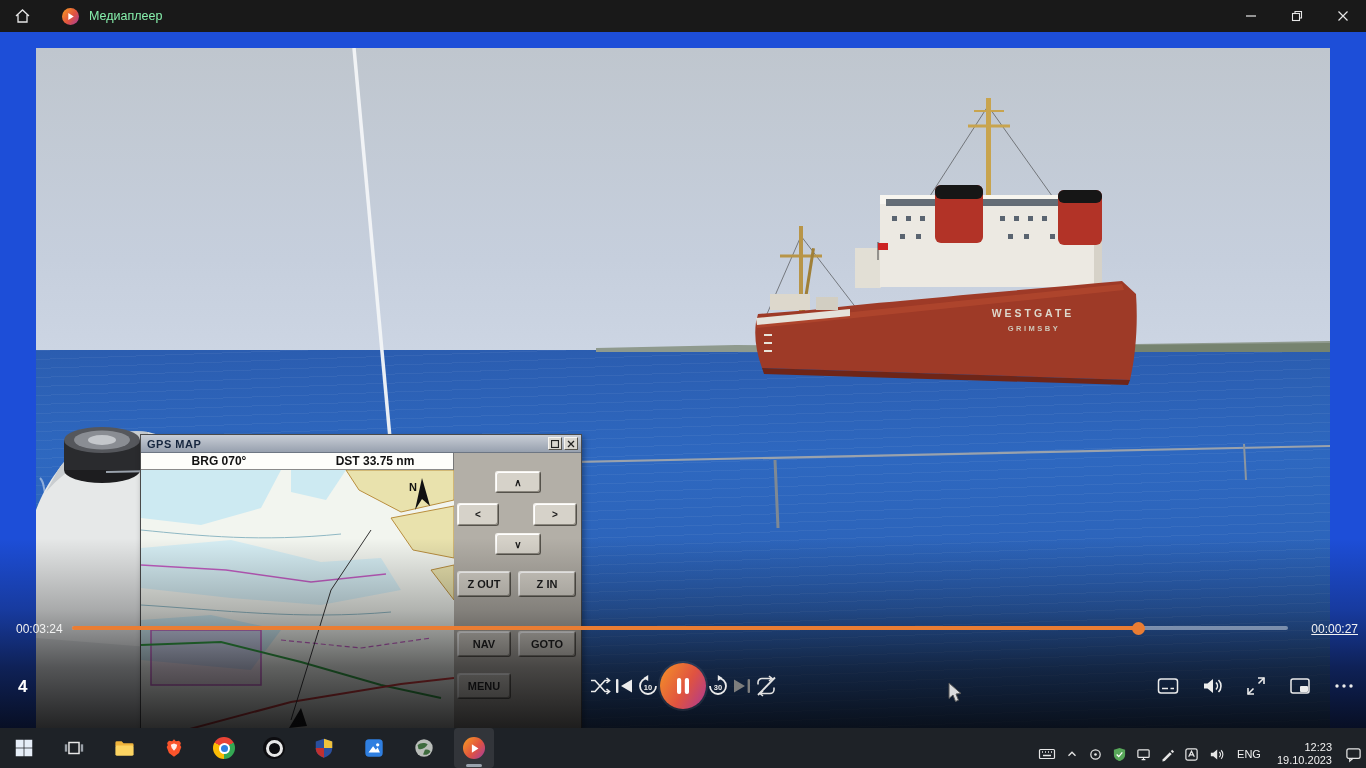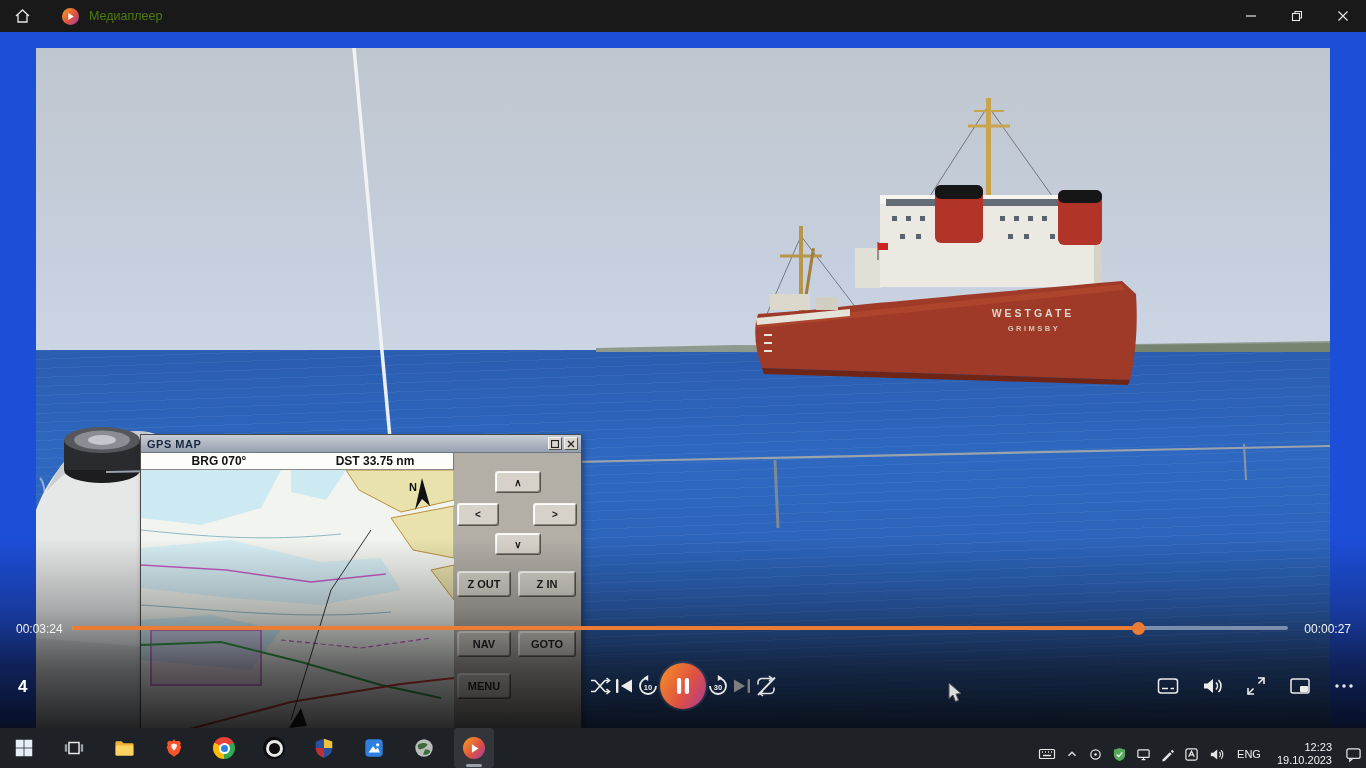--- a/index.html
+++ b/index.html
@@ -8,21 +8,21 @@
     position:relative; width:1366px; height:768px; overflow:hidden;
     background:#000; font-family:"Liberation Sans",sans-serif; user-select:none;
   }
   
   .titlebar { position:absolute; top:0; left:0; right:0; height:32px; background:#191919;
     display:flex; align-items:center; z-index:40; }
   .tb-home { width:36px; height:32px; display:flex; align-items:center; justify-content:center; margin-left:4px; }
   .tb-logo { width:17px; height:17px; border-radius:50%; margin-left:22px;
     background:linear-gradient(130deg,#f28a2a 15%,#e05340 55%,#a93e96 95%);
     display:flex; align-items:center; justify-content:center; }
-  .tb-title { color:#4d7c0f; font-size:12.5px; margin-left:10px; }
+  .tb-title { color:#86efac; font-size:12.5px; margin-left:10px; }
   .tb-spacer { flex:1; }
   .tb-btn { width:46px; height:32px; display:flex; align-items:center; justify-content:center; }
   
   .stage { position:absolute; top:32px; left:0; right:0; height:696px; background:#1d4ed8; overflow:hidden; }
   .video { position:absolute; left:36px; top:16px; width:1294px; height:680px; overflow:hidden; background:#000; }
   .sky { position:absolute; left:0; top:0; width:100%; height:302px;
     background:linear-gradient(180deg,#bfc6ce 0%,#c6cfdd 70%,#ccd5e3 100%); }
   .sea { position:absolute; left:0; top:302px; width:100%; height:378px;
     background:linear-gradient(180deg,#2b5db0 0%,#2e68c0 28%,#2c63b9 62%,#28579f 100%); }
   .sea::after{ content:""; position:absolute; inset:0;
@@ -51,21 +51,21 @@
     border-color:#f5f3ee #55524b #55524b #f5f3ee; border-radius:3px;
     box-shadow:inset 1px 1px 0 #ffffff, inset -1px -1px 0 #8a867d;
     font-size:11px; font-weight:bold; color:#1c1c1c;
     display:flex; align-items:center; justify-content:center; }
   .gbtn.arr { font-size:10px; }
   
   .shade { position:absolute; left:0; right:0; bottom:0; height:190px; pointer-events:none;
     background:linear-gradient(180deg, rgba(0,0,0,0) 0%, rgba(8,8,10,.28) 38%, rgba(6,6,8,.62) 68%, rgba(4,4,5,.85) 100%); }
   .controls { position:absolute; left:0; right:0; bottom:0; height:190px; color:#f0f0f0;padding-left:22px; }
   .time { position:absolute; bottom:92px; font-size:12px; color:#f2f2f2; }
-  .time.left { left:16px; } .time.right { right:15px; }
+  .time.left { left:16px; } .time.right { right:8px;text-decoration:underline; }
   .seekbar { position:absolute; left:72px; right:78px; bottom:98px; height:4px;
     background:rgba(255,255,255,.42); border-radius:2px; }
   .seekfill { position:absolute; left:0; top:0; bottom:0; background:#ea7d33; border-radius:2px; }
   .seekknob { position:absolute; top:-4.5px; width:13px; height:13px; border-radius:50%; background:#ea7d33; }
   .ctr-group { position:absolute; left:50%; transform:translateX(-50%); bottom:19px;
     display:flex; align-items:center; }
   .cbtn { width:24px; height:24px; display:flex; align-items:center; justify-content:center; }
   .pausebtn { width:46px; height:46px; border-radius:50%;
     background:linear-gradient(120deg,#f28a2a 8%,#e05340 55%,#b13b8e 96%);
     display:flex; align-items:center; justify-content:center; box-shadow:0 0 0 2px rgba(255,255,255,.08); }

